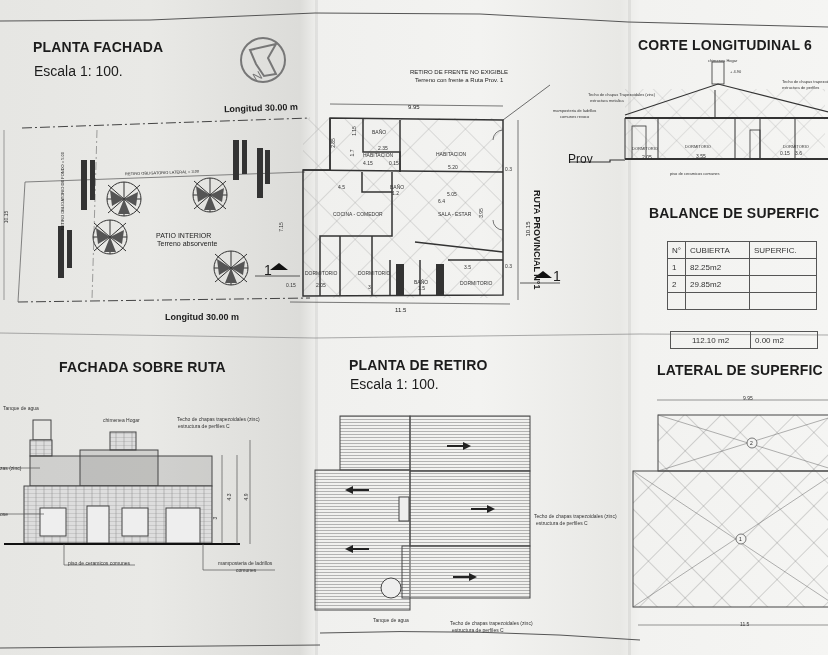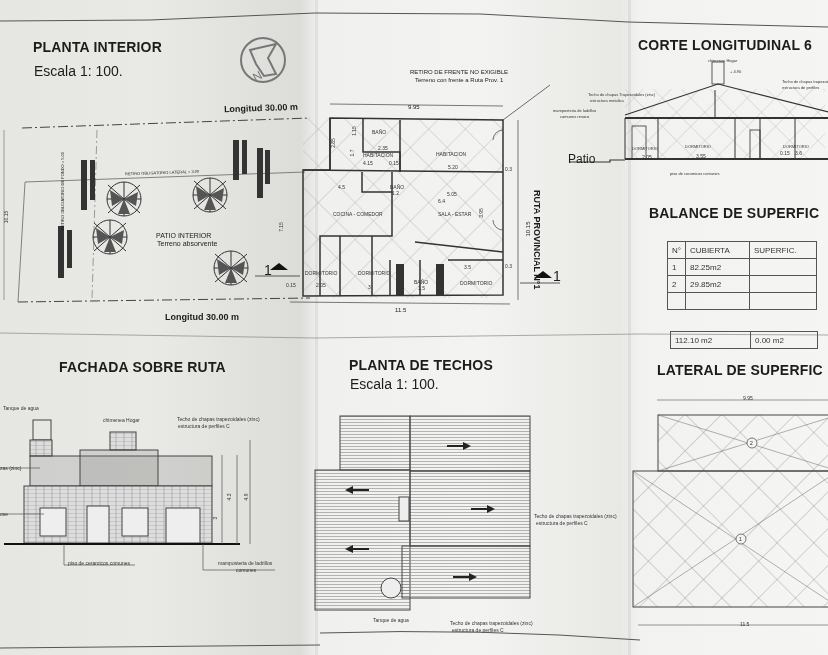--- a/index.html
+++ b/index.html
@@ -24,21 +24,21 @@
 <div class="fold" style="left:315px"></div>
 <div class="fold" style="left:628px"></div>
 
 <svg width="828" height="655" style="left:0;top:0">
   <path d="M0 21 L150 20 L315 13 L480 14 L628 22 L828 27" stroke="#555" stroke-width="1" fill="none"></path>
   <path d="M0 333 L315 338 L640 334 L828 335" stroke="#888" stroke-width="0.7" fill="none"></path>
   <path d="M320 633 Q480 628 640 640" stroke="#555" stroke-width="1" fill="none"></path>
   <path d="M0 648 L320 645" stroke="#555" stroke-width="1" fill="none"></path>
 </svg>
 
-<div class="abs title" style="left:33px;top:39px">PLANTA INTERIOR</div>
+<div class="abs title" style="left:33px;top:39px">PLANTA FACHADA</div>
 <div class="abs subtitle" style="left:34px;top:63px">Escala 1: 100.</div>
 
 <svg width="50" height="50" style="left:238px;top:36px">
   <circle cx="25" cy="24" r="22" stroke="#777" stroke-width="2" fill="none"></circle>
   <path d="M12 14 L38 8 L30 22 L38 38 L26 40 L18 28 Z" stroke="#777" stroke-width="2" fill="none"></path>
   <text x="15" y="44" font-size="12" fill="#777" font-family="Liberation Sans, sans-serif" transform="rotate(-30 20 40)">N</text>
 </svg>
 
 <div class="abs" style="left:224px;top:103px;font-size:9px;font-weight:bold;transform:rotate(-2deg)">Longitud 30.00 m</div>
 <div class="abs" style="left:165px;top:312px;font-size:9px;font-weight:bold">Longitud 30.00 m</div>
@@ -171,21 +171,21 @@
     <path d="M5 60 L98 29 L220 60" stroke-width="1.2"></path>
     <path d="M5 63 L220 63" stroke-width="2"></path>
     <path d="M5 104 L220 104" stroke-width="2"></path>
     <path d="M5 63 L5 104 M38 63 L38 104 M95 35 L95 63 M115 63 L115 104 M140 63 L140 104 M175 63 L175 104"></path>
     <rect x="92" y="7" width="12" height="22" stroke-width="0.8"></rect>
     <rect x="12" y="71" width="14" height="33" stroke-width="0.8"></rect>
     <rect x="130" y="75" width="10" height="29" stroke-width="0.8"></rect>
     <path d="M-50 107 L-10 107 L-10 105 L5 105" stroke-width="1.2"></path>
   </g>
 </svg>
-<div class="abs" style="left:568px;top:152px;font-size:12px">Patio</div>
+<div class="abs" style="left:568px;top:152px;font-size:12px">Prov</div>
 <div class="abs small" style="left:708px;top:58px;font-size:4px">chimenea Hogar</div>
 <div class="abs small" style="left:730px;top:69px;font-size:4px">+ 4.90</div>
 <div class="abs small" style="left:588px;top:92px;font-size:4px">Techo de chapas Trapezoidales (zinc)</div>
 <div class="abs small" style="left:590px;top:98px;font-size:4px">estructura metalica</div>
 <div class="abs small" style="left:782px;top:79px;font-size:4px">Techo de chapas trapezoidales</div>
 <div class="abs small" style="left:782px;top:85px;font-size:4px">estructura de perfiles</div>
 <div class="abs small" style="left:553px;top:108px;font-size:4px">mamposteria de ladrillos</div>
 <div class="abs small" style="left:560px;top:114px;font-size:4px">comunes revoco</div>
 <div class="abs small" style="left:670px;top:171px;font-size:4px">piso de ceramicos comunes</div>
 <div class="abs small" style="left:632px;top:146px;font-size:4px">DORMITORIO</div>
@@ -217,21 +217,21 @@
   <tr>
     <td></td>
     <td></td>
     <td></td>
   </tr>
 </tbody>
   </table>
 <table class="bal" style="left:670px;top:331px;width:148px">
   <tbody>
       <tr>
-    <td style="width:80px;text-align:left">112.10 m2</td>
+    <td style="width:80px;text-align:center">112.10 m2</td>
     <td style="">0.00 m2</td>
   </tr>
 </tbody>
   </table>
 
 <div class="abs title" style="left:59px;top:359px">FACHADA SOBRE RUTA</div>
 <svg width="260" height="150" style="left:0;top:410px">
   <defs>
     <pattern id="brick" width="8" height="4" patternUnits="userSpaceOnUse">
       <rect width="8" height="4" fill="#ddd"></rect>
@@ -264,21 +264,21 @@
 <div class="abs small" style="left:178px;top:423px">estructura de perfiles C</div>
 <div class="abs small" style="left:0px;top:465px">zas (zinc)</div>
 <div class="abs small" style="left:0px;top:511px">ose</div>
 <div class="abs small" style="left:68px;top:560px">piso de ceramicos comunes</div>
 <div class="abs small" style="left:218px;top:560px">mamposteria de ladrillos</div>
 <div class="abs small" style="left:236px;top:567px">comunes</div>
 <div class="abs small" style="left:214px;top:515px;transform:rotate(-90deg)">3</div>
 <div class="abs small" style="left:226px;top:494px;transform:rotate(-90deg)">4.3</div>
 <div class="abs small" style="left:243px;top:494px;transform:rotate(-90deg)">4.9</div>
 
-<div class="abs title" style="left:349px;top:357px">PLANTA DE TECHOS</div>
+<div class="abs title" style="left:349px;top:357px">PLANTA DE RETIRO</div>
 <div class="abs subtitle" style="left:350px;top:376px">Escala 1: 100.</div>
 <svg width="230" height="200" style="left:313px;top:412px">
   <defs>
     <pattern id="hlines" width="4" height="3" patternUnits="userSpaceOnUse">
       <path d="M0 1.5 L4 1.5" stroke="#888" stroke-width="0.6"></path>
     </pattern>
   </defs>
   <rect x="27" y="4" width="70" height="54" fill="url(#hlines)" stroke="#444"></rect>
   <rect x="97" y="4" width="120" height="55" fill="url(#hlines)" stroke="#444"></rect>
   <rect x="97" y="59" width="120" height="75" fill="url(#hlines)" stroke="#444"></rect>

